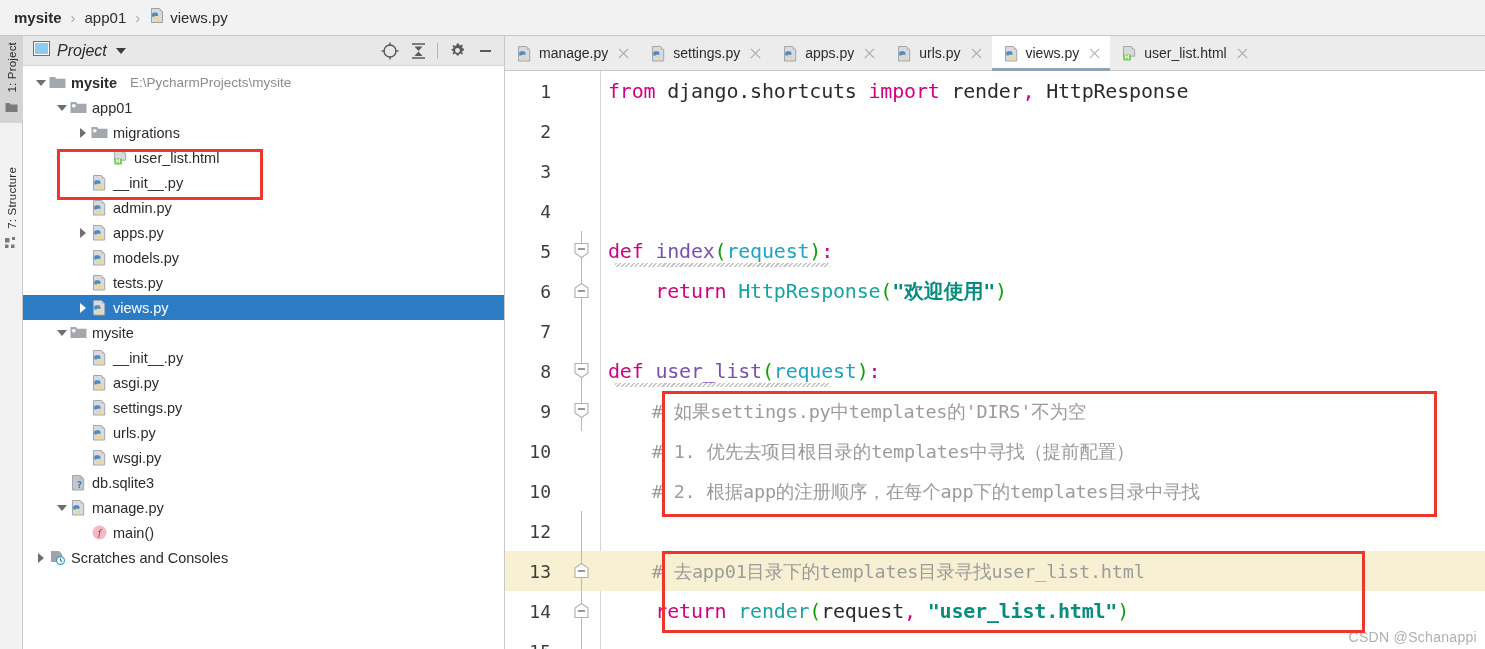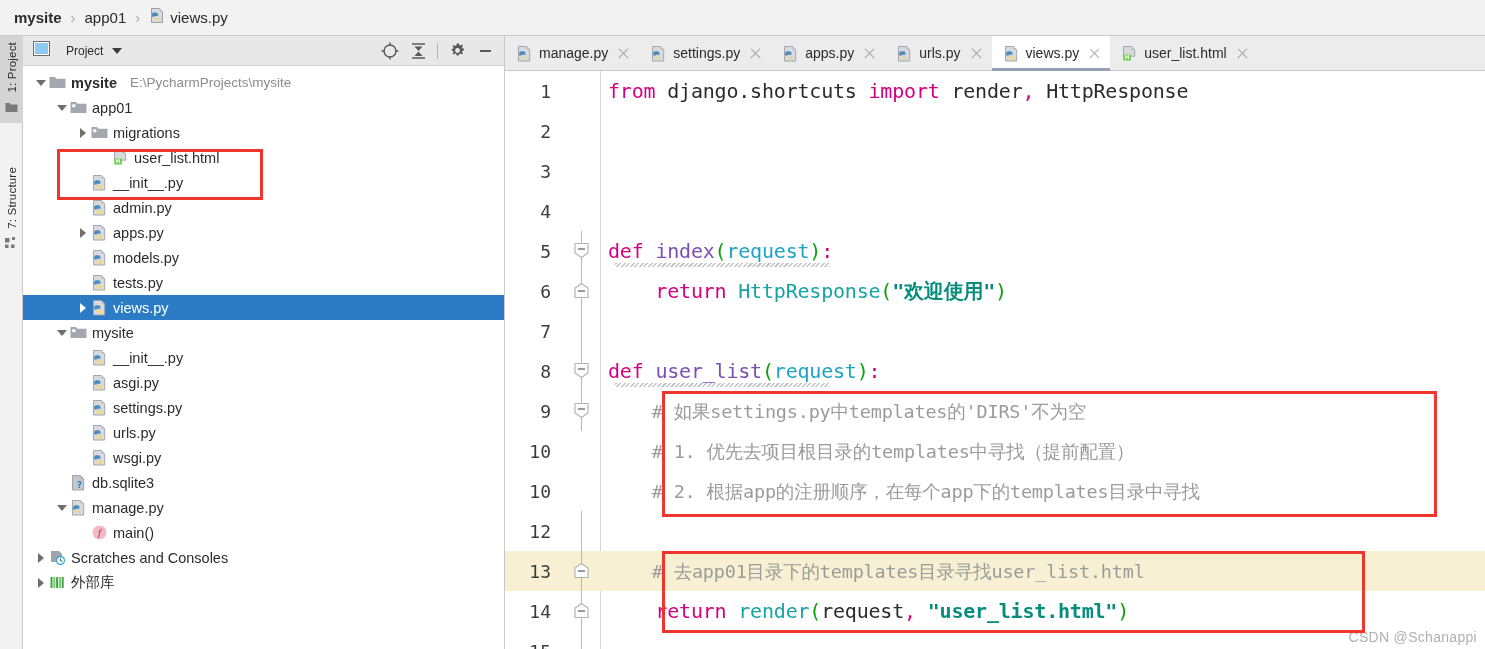--- a/index.html
+++ b/index.html
@@ -70,22 +70,23 @@
   }
   .panel-header {
     position: relative;
     height: 30px;
     background: #e8e8e8;
     border-bottom: 1px solid #d4d4d4;
     display: flex; align-items: center;
     padding: 0 6px 0 10px;
   }
   .panel-title {
-    font-size: 12px; color: #2b2b2b;
-    margin-left: 16px;
+    font-size: 16px; color: #2b2b2b;
+    margin-left: 7px;
+    font-style: italic;
   }
   .panel-caret {
     margin-left: 9px;
     width: 0; height: 0;
     border-left: 5px solid transparent;
     border-right: 5px solid transparent;
     border-top: 6px solid #3c3c3c;
   }
   .panel-tools {
     margin-left: auto;
@@ -576,33 +577,20 @@
             <svg width="17" height="17" viewBox="0 0 17 17">
               <path d="M2 2h8l3 3v8H2z" fill="#9fa4aa"></path>
               <circle cx="11.5" cy="11.5" r="4.5" fill="#2b9fd8"></circle>
               <circle cx="11.5" cy="11.5" r="3.3" fill="#ffffff"></circle>
               <line x1="11.5" y1="9.3" x2="11.5" y2="11.6" stroke="#2b6a88" stroke-width="1.1"></line>
               <line x1="11.5" y1="11.6" x2="13.3" y2="12.4" stroke="#2b6a88" stroke-width="1.1"></line>
             </svg>
           </span>
           <span class="node-label">Scratches and Consoles</span>
         </div>
-        <div class="tree-row" style="padding-left: 10px;">
-          <span class="arrow right"></span>
-          <span class="node-icon">
-            <svg width="17" height="17" viewBox="0 0 17 17">
-              <rect x="1.5" y="3" width="2" height="11" fill="#3fa63f"></rect>
-              <rect x="4.3" y="3" width="2" height="11" fill="#7bc47b"></rect>
-              <rect x="7.1" y="3" width="2" height="11" fill="#3fa63f"></rect>
-              <rect x="9.9" y="3" width="2" height="11" fill="#7bc47b"></rect>
-              <rect x="12.7" y="3" width="2" height="11" fill="#3fa63f"></rect>
-            </svg>
-          </span>
-          <span class="node-label">外部库</span>
-        </div>
       </div>
 
   </div>
 
   <div class="editor-area">
     <div class="tab-bar" id="tab-bar">
         <div class="tab">
           <span class="tab-icon">
             <svg width="17" height="17" viewBox="0 0 17 17">
               <path d="M2.5 1.5h8l3.2 3.2v11.3h-11.2z" fill="#d9dade" stroke="#9aa0a6" stroke-width="0.9"></path>

